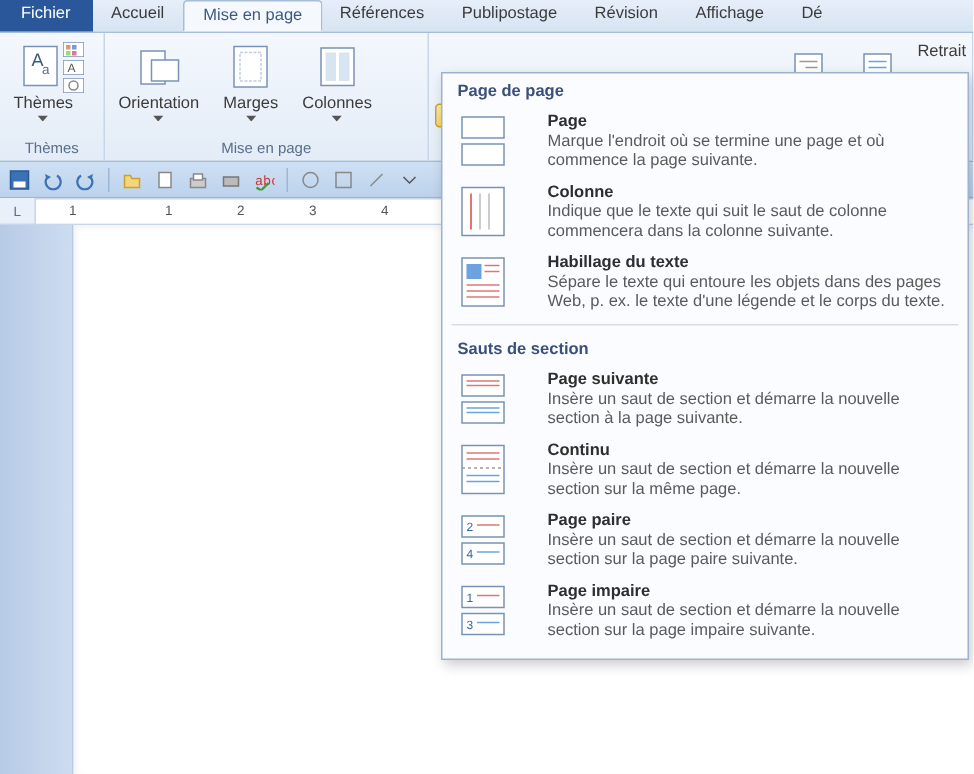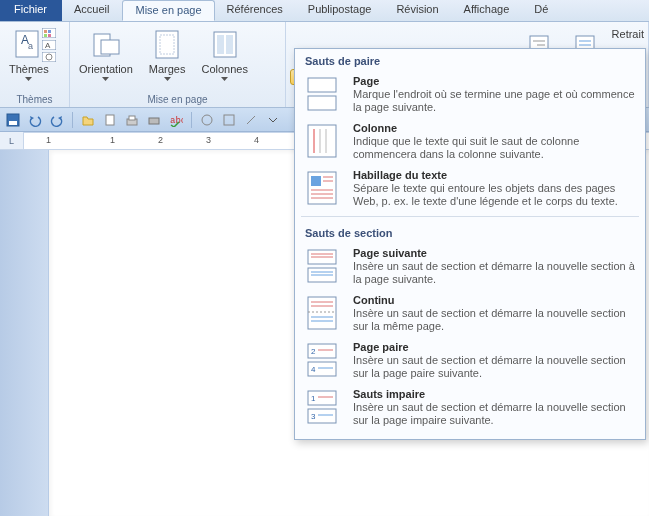--- a/index.html
+++ b/index.html
@@ -31,21 +31,21 @@
   .ruler-corner { width:24px; height:18px; border-right:1px solid #c7d6ea; display:flex; align-items:center; justify-content:center; font-size:9px; color:#5a6e8c; }
   .ruler { flex:1; position:relative; background:#fff; border-top:1px solid #c7d6ea; overflow:hidden; }
   .ruler .num { position:absolute; top:2px; font-size:9px; color:#555; }
   
   .workarea { display:flex; height: calc(516px - 22px - 86px - 24px - 18px); }
   .gutter { width:48px; background: linear-gradient(90deg,#b7cbe6,#cddcf0); }
   .page { flex:1; background:#fff; border-left:1px solid #b7cbe6; box-shadow: inset 2px 2px 4px rgba(0,0,0,0.05); }
   
   .dropdown { position:absolute; left:294px; top:48px; width:352px; background:#fafcff; border:1px solid #9cb3cf; box-shadow:2px 3px 8px rgba(0,0,0,.2); padding-bottom:8px; }
   .dd-header { font-weight:bold; font-size:11px; color:#3b5078; padding:6px 10px 4px; }
-  .dd-item { display:flex; gap:14px; padding:4px 10px; cursor:pointer; }
+  .dd-item { display:flex; gap:26px; padding:4px 10px; cursor:pointer; }
   .dd-icon { width:34px; height:38px; flex:none; display:flex; align-items:center; justify-content:center; }
   .dd-text { flex:1; }
   .dd-title { font-weight:bold; font-size:11px; color:#2e2e2e; }
   .dd-desc { font-size:11px; color:#5a5a5a; line-height:13px; margin-top:1px; }
   .dd-sep { height:1px; background:#d4dde9; margin:4px 6px; }
   
   svg { display:block; }
 </style>
 </head>
 <body>
@@ -260,21 +260,21 @@
     <span class="num" style="left:230px">4</span>
   </div>
 </div>
 
 <div class="workarea">
   <div class="gutter"></div>
   <div class="page"></div>
 </div>
 
 <div class="dropdown">
-  <div class="dd-header">Sauts de paire</div>
+  <div class="dd-header">Page de page</div>
 
   <div class="dd-item">
     <div class="dd-icon">
         <svg width="32" height="36">
           <rect x="2" y="2" width="28" height="14" fill="#fff" stroke="#7a93b5"></rect>
           <rect x="2" y="20" width="28" height="14" fill="#fff" stroke="#7a93b5"></rect>
         </svg>
       </div>
     <div class="dd-text">
       <div class="dd-title">Page</div>
@@ -374,17 +374,17 @@
         <svg width="32" height="36">
           <rect x="2" y="2" width="28" height="14" fill="#fff" stroke="#7a93b5"></rect>
           <text x="5" y="12" font-size="8" fill="#36a">1</text>
           <line x1="12" y1="8" x2="27" y2="8" stroke="#d77"></line>
           <rect x="2" y="20" width="28" height="14" fill="#fff" stroke="#7a93b5"></rect>
           <text x="5" y="30" font-size="8" fill="#36a">3</text>
           <line x1="12" y1="26" x2="27" y2="26" stroke="#6aa3e0"></line>
         </svg>
       </div>
     <div class="dd-text">
-      <div class="dd-title">Sauts impaire</div>
+      <div class="dd-title">Page impaire</div>
       <div class="dd-desc">Insère un saut de section et démarre la nouvelle section sur la page impaire suivante.</div>
     </div>
   </div>
 </div>
 
 </body></html>

